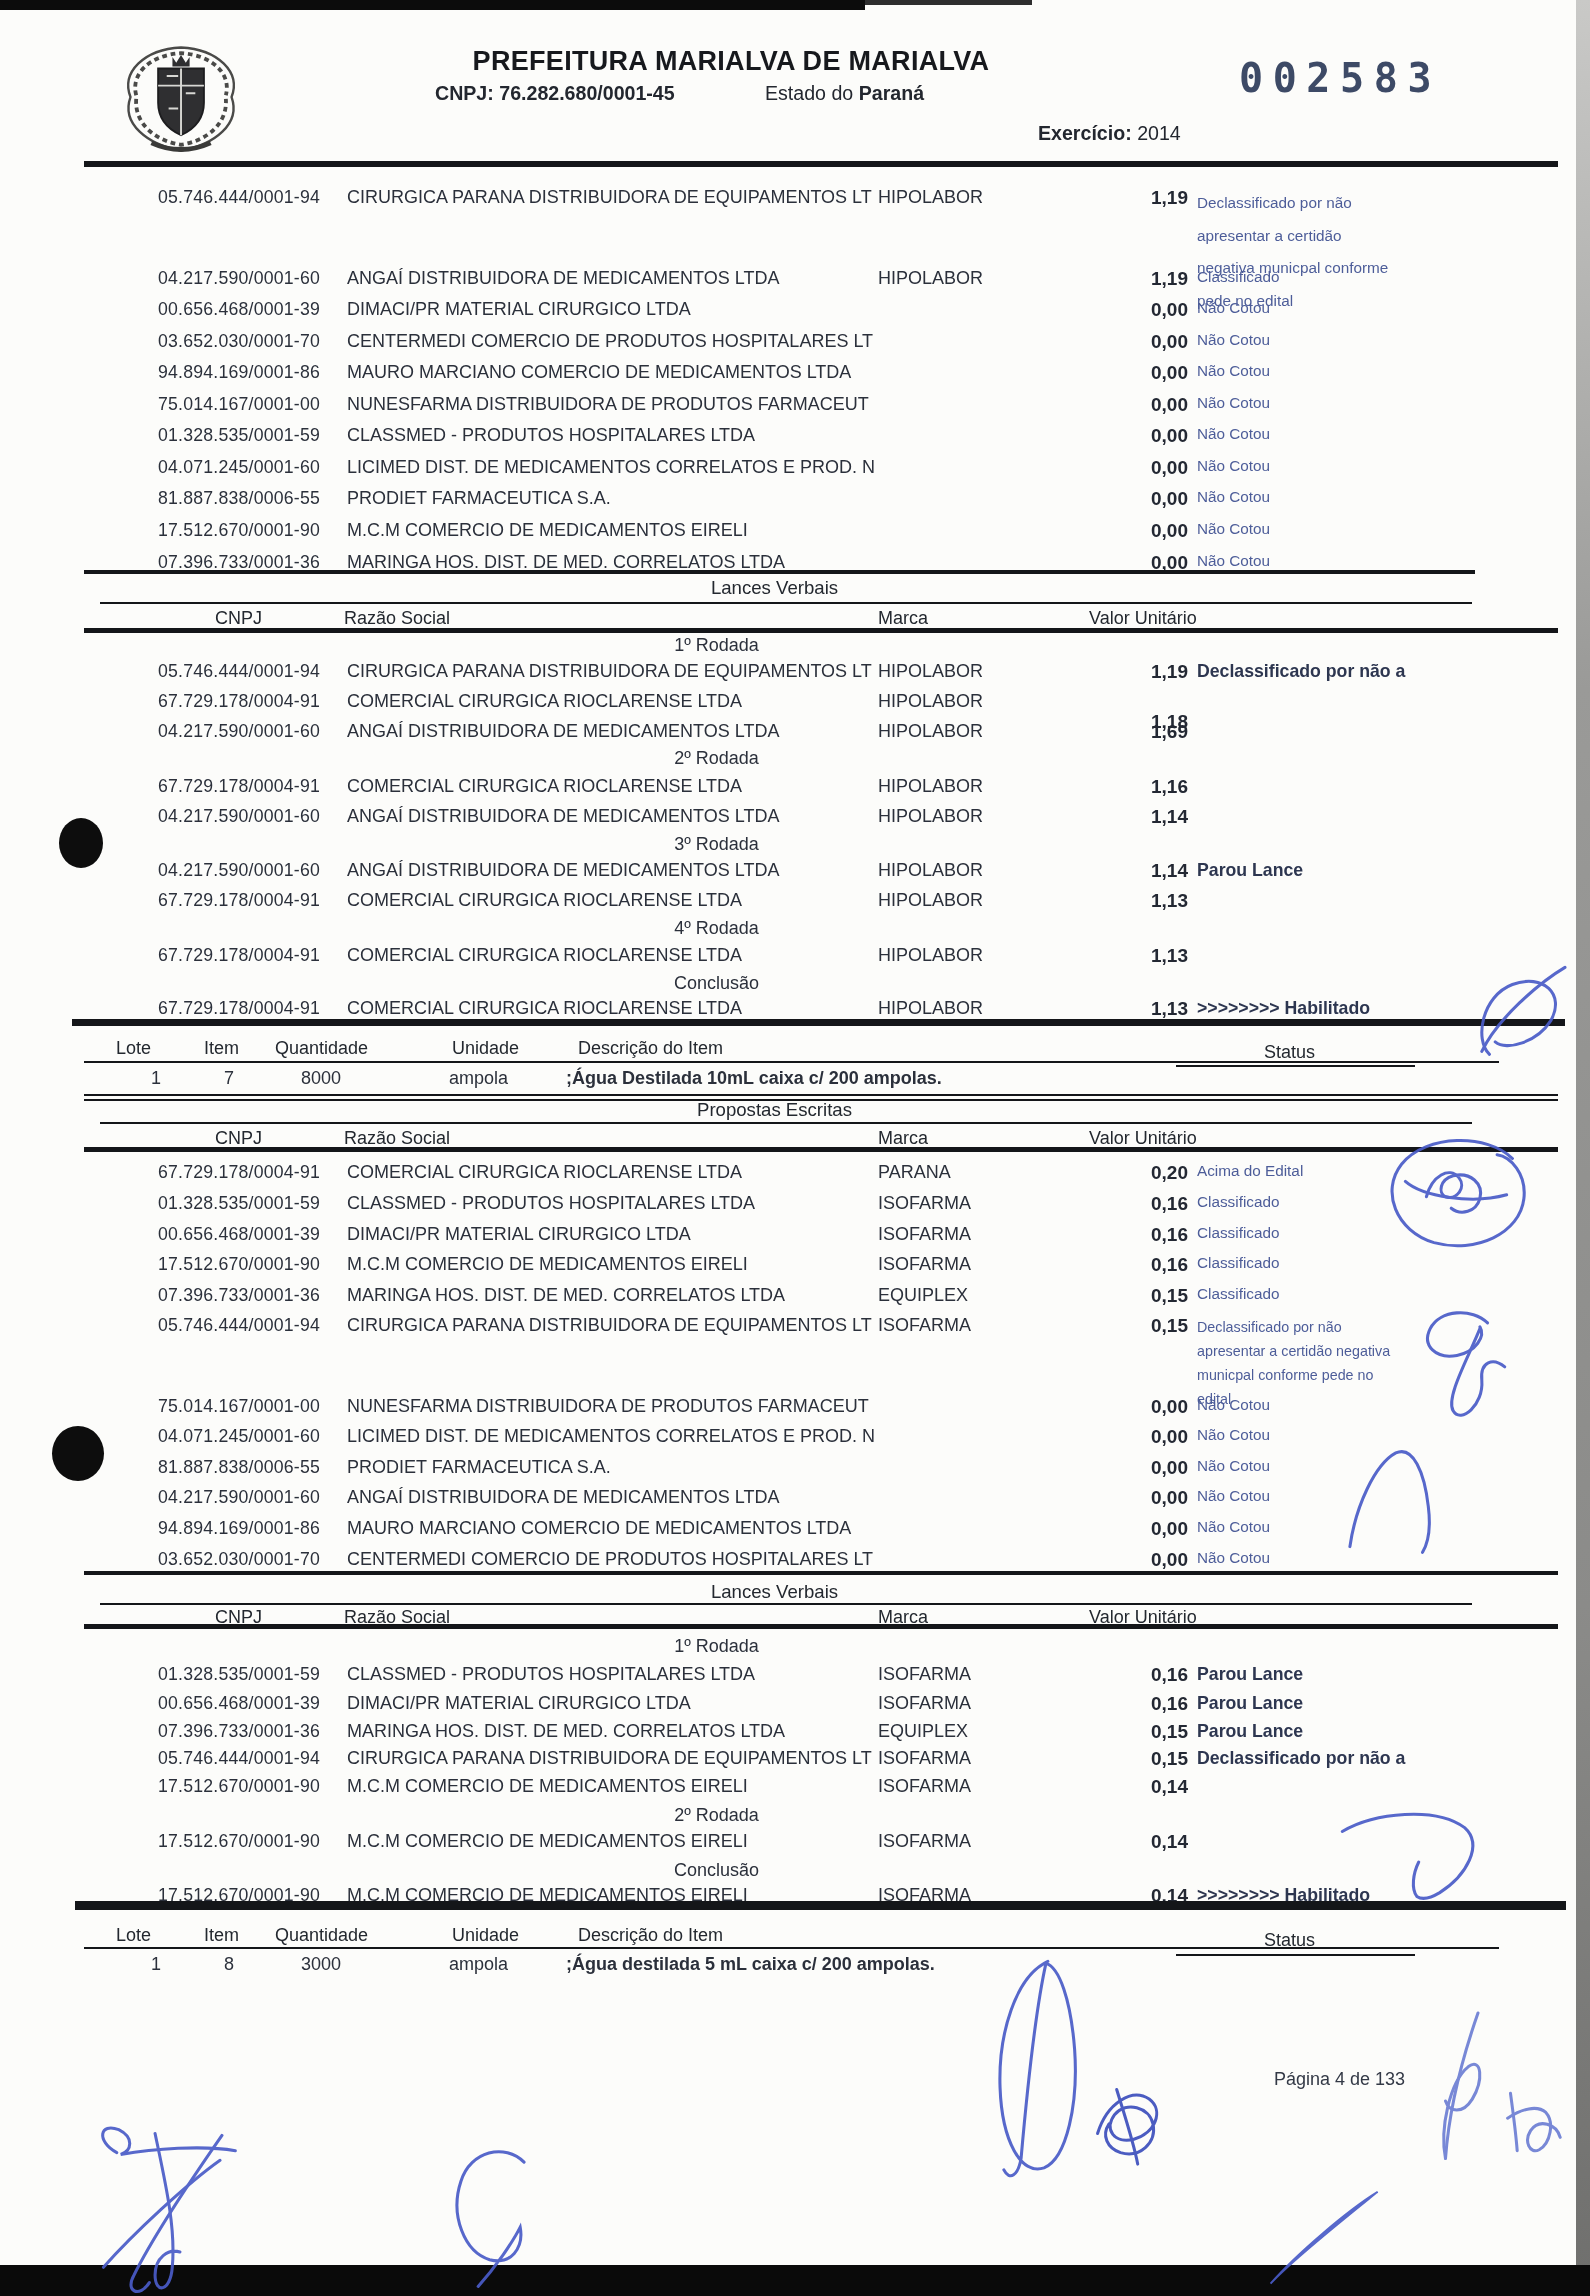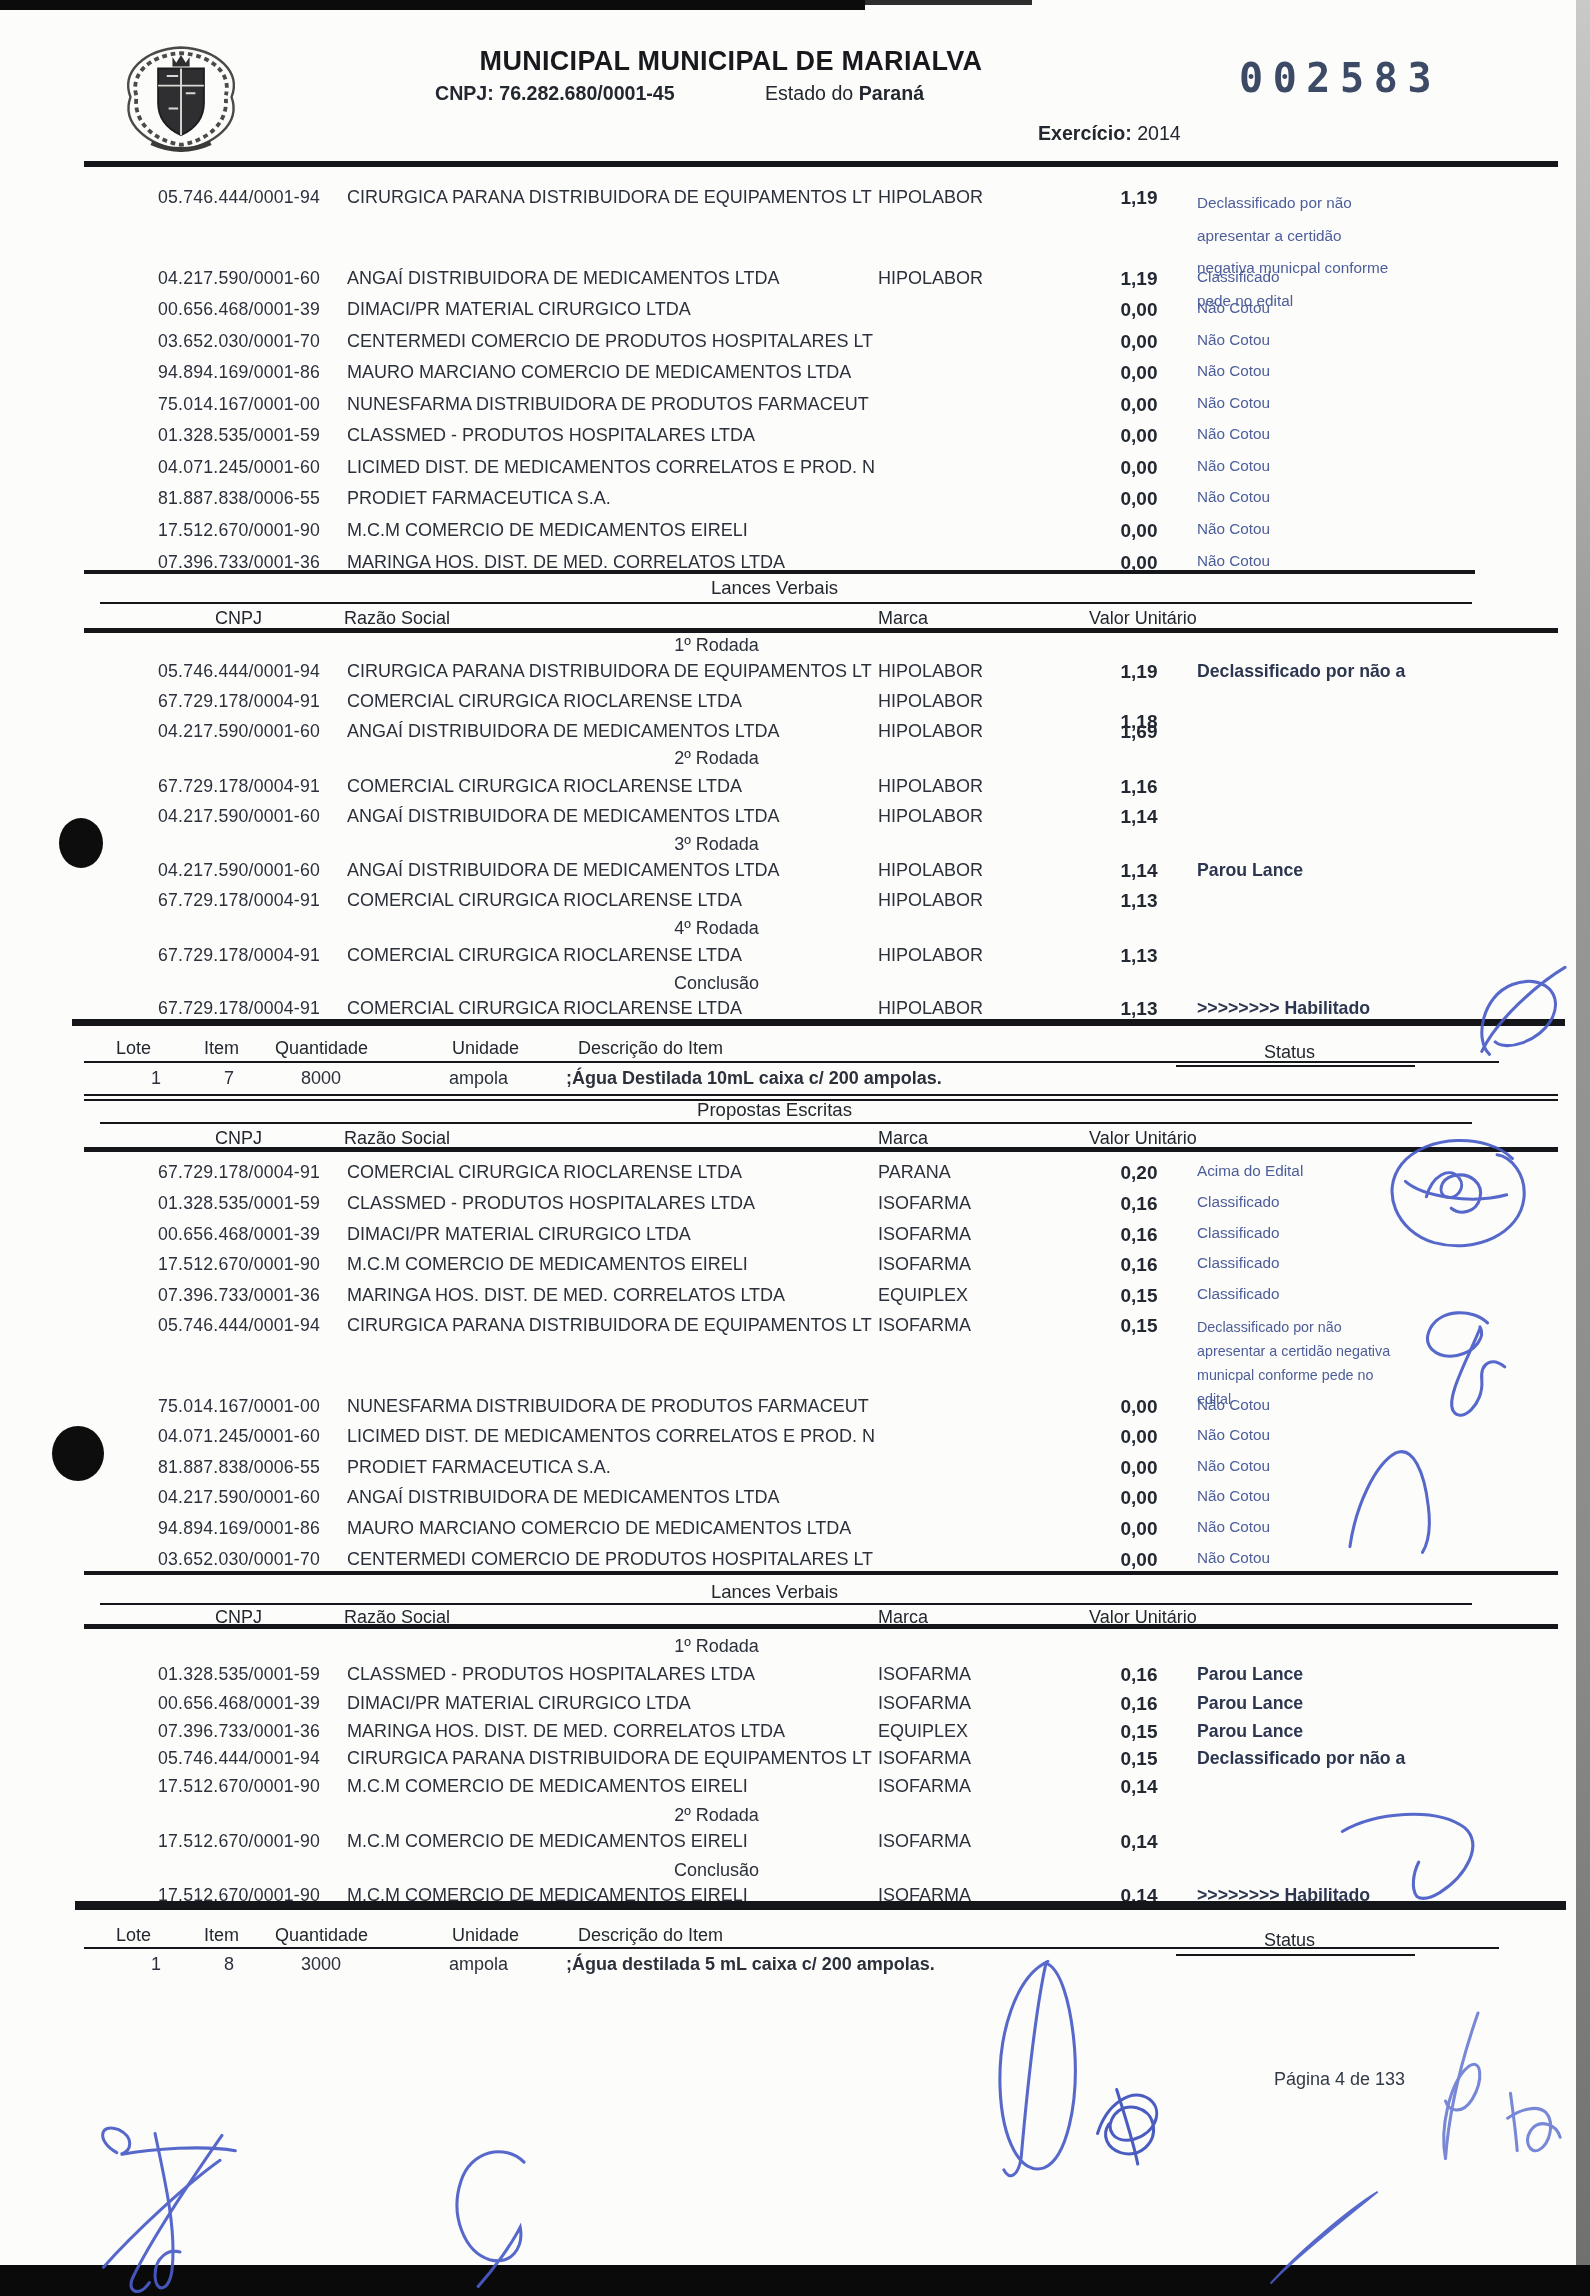--- a/index.html
+++ b/index.html
@@ -21,21 +21,21 @@
   .stamp{position:absolute;top:55px;left:1239px;font-family:"DejaVu Sans Mono",monospace;
          font-size:40px;font-weight:700;letter-spacing:9.6px;color:#3d4a66;}
   .footer{position:absolute;left:1274px;top:2069px;font-size:18px;color:#333946;}
   
   .rule{position:absolute;background:#141619;}
   
   .cell{position:absolute;white-space:nowrap;}
   .cnpj{left:158px;font-size:17.7px;color:#2b303b;letter-spacing:0.2px;}
   .name{left:347px;font-size:18px;color:#2b303b;}
   .marca{left:878px;font-size:18px;color:#2b303b;}
-  .valor{left:1090px;width:98px;text-align:center;font-size:19px;font-weight:700;color:#232833;}
+  .valor{left:1090px;width:98px;text-align:right;font-size:19px;font-weight:700;color:#232833;}
   .status{left:1197px;font-size:15.3px;color:#4d5d99;}
   .status.wrap1{white-space:normal;width:196px;line-height:32.5px;}
   .status.wrap2{white-space:normal;width:196px;line-height:24px;font-size:14.3px;}
   .status-strong{left:1197px;font-size:17.7px;font-weight:700;color:#2d3650;}
   .col-h{position:absolute;font-size:18px;color:#23282f;white-space:nowrap;}
   .sec-title{position:absolute;left:0;width:1549px;text-align:center;font-size:18.6px;color:#23282f;}
   .group-label{position:absolute;left:535px;width:363px;text-align:center;font-size:18px;color:#2b303b;}
   .lote-h{position:absolute;font-size:18px;color:#23282f;white-space:nowrap;}
   .lote-v{position:absolute;font-size:18px;color:#2b303b;white-space:nowrap;}
   .lote-desc{font-weight:700;}
@@ -62,21 +62,21 @@
     </g>
     <path d="M78,22 l4,6 l5,-8 l5,8 l4,-6 v10 h-18 z" fill="#2e2e30"></path>
     <path d="M63,34 h48 v36 c0,17 -11,28 -24,34 c-13,-6 -24,-17 -24,-34 z" fill="#2f2f31" stroke="#1d1d1f" stroke-width="2"></path>
     <g stroke="#d8d8d4" stroke-width="2" fill="none">
       <path d="M63,52 h48 M87,34 v70"></path>
       <path d="M72,42 h12 M92,60 h10 M74,76 h10"></path>
     </g>
     <path d="M56,112 q31,14 62,0" stroke="#3a3a38" stroke-width="5" fill="none"></path>
   </svg>
 
-  <div class="doc-title">MUNICIPAL MUNICIPAL DE MARIALVA</div>
+  <div class="doc-title">PREFEITURA MARIALVA DE MARIALVA</div>
   <div class="hspan" style="left:435px;"><b>CNPJ:</b>&nbsp;<b>76.282.680/0001-45</b></div>
   <div class="hspan" style="left:765px;"><span>Estado do</span>&nbsp;<b>Paraná</b></div>
   <div class="hspan" style="left:1038px;margin-top:40px;"><b>Exercício:</b>&nbsp;<span>2014</span></div>
   <div class="stamp">002583</div>
 
   <div id="content">
       <div class="rule" style="left: 84px; top: 161px; width: 1474px; height: 5.7px;"></div>
       <div class="cell cnpj" style="top: 187px;">05.746.444/0001-94</div>
       <div class="cell name" style="top: 187px;">CIRURGICA PARANA DISTRIBUIDORA DE EQUIPAMENTOS LT</div>
       <div class="cell marca" style="top: 187px;">HIPOLABOR</div>

